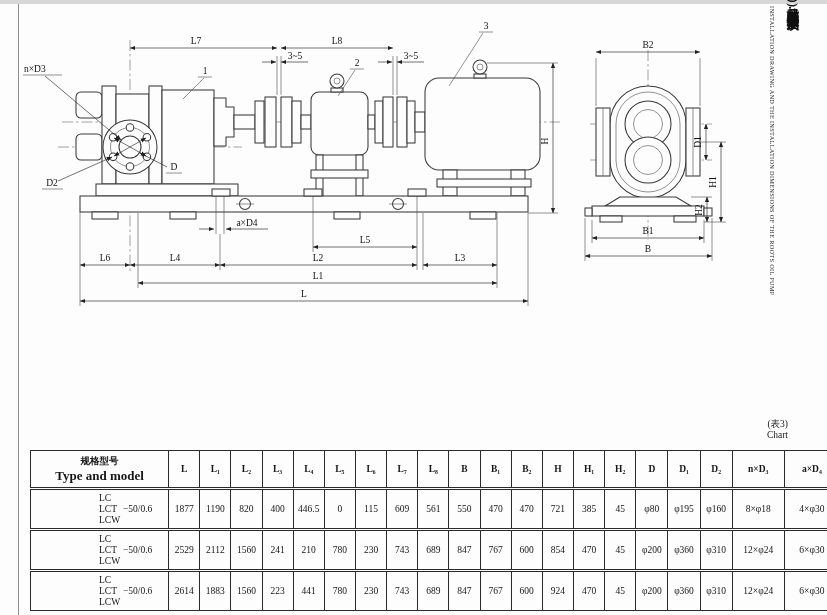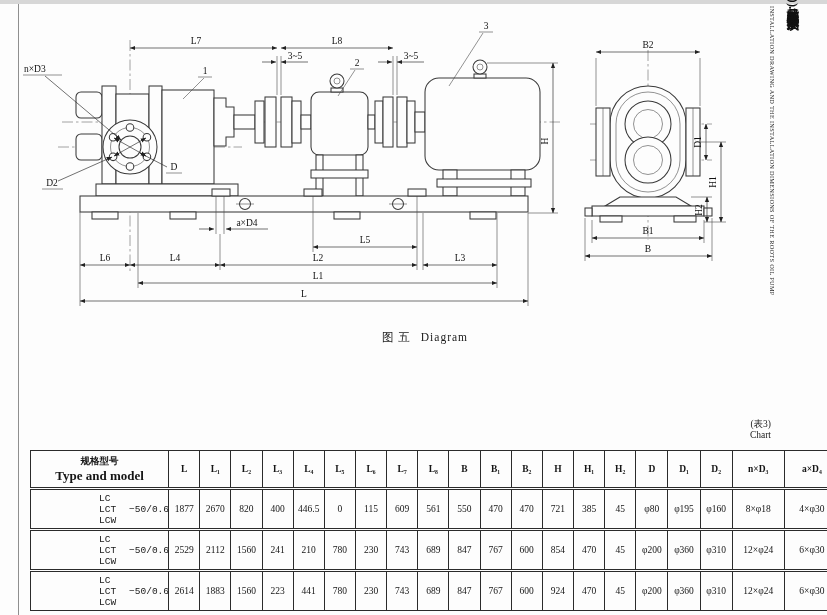--- a/index.html
+++ b/index.html
@@ -14,40 +14,40 @@
   .tl  {fill:none;stroke:#4a4a4a;stroke-width:0.6;}
   .cl  {fill:none;stroke:#5a5a5a;stroke-width:0.55;stroke-dasharray:11 3 2.5 3;}
   .dim {fill:none;stroke:#333;stroke-width:0.7;marker-start:url(#arw);marker-end:url(#arw);}
   .ldr {fill:none;stroke:#333;stroke-width:0.7;marker-end:url(#arw);}
   .ldr2{fill:none;stroke:#333;stroke-width:0.7;marker-start:url(#arw);}
   text.dl{font-size:9.5px;fill:#111;font-family:"Liberation Serif","DejaVu Serif",serif;}
 
   
   #caption{position:absolute;left:325px;top:330px;width:200px;text-align:center;font-size:11.5px;letter-spacing:1px;}
   #caption .zh{margin-right:10px;}
-  #chart-note{position:absolute;left:699px;top:419px;width:72px;text-align:right;font-size:9.5px;line-height:11px;}
+  #chart-note{position:absolute;left:716px;top:419px;width:72px;text-align:right;font-size:9.5px;line-height:11px;}
 
   
   #side-en{position:absolute;left:769px;top:6px;height:302px;writing-mode:vertical-rl;
            font-size:6.3px;letter-spacing:0.3px;color:#2a2a2a;white-space:nowrap;}
   #side-zh{position:absolute;left:784px;top:3px;height:195px;writing-mode:vertical-rl;
            font-size:12.5px;font-weight:600;letter-spacing:-1px;color:#111;white-space:nowrap;}
 
   
   #table-wrap{position:absolute;left:30px;top:450px;}
   table.dim-table{border-collapse:collapse;table-layout:fixed;width:810px;border:1.6px solid #2b2b2b;}
   .dim-table th,.dim-table td{border-left:1px solid #2b2b2b;border-right:1px solid #2b2b2b;
       font-size:9.5px;text-align:center;vertical-align:middle;padding:0;color:#151515;}
   .dim-table thead th{height:36px;border-bottom:3px double #2b2b2b;font-weight:700;}
   .dim-table tbody td{height:38px;border-bottom:3px double #2b2b2b;}
   .dim-table tbody tr:last-child td{border-bottom:none;}
   th.model-h{font-weight:700;}
   th.model-h .en{font-weight:700;font-size:13px;}
-  td.model-cell{text-align:left;padding-left:68px;line-height:11px;font-size:9.5px;font-family:Liberation Mono, monospace;}
-  td.model-cell .spec{margin-left:13px;}
+  td.model-cell{text-align:left;padding-left:68px;line-height:11px;font-size:9.5px;}
+  td.model-cell .spec{margin-left:6px;}
 </style>
 </head>
 <body>
 
 <div id="page">
   <div id="top-strip"></div>
   <div id="left-rule"></div>
 
   <svg id="drawing" width="827" height="345" viewBox="0 0 827 345" xmlns="http://www.w3.org/2000/svg">
     <defs>
@@ -254,23 +254,20 @@
       <line class="tl" x1="704" y1="220" x2="704" y2="243"></line>
       <line class="dim" x1="592" y1="238" x2="704" y2="238"></line>
       <text class="dl" x="648" y="234" text-anchor="middle">B1</text>
       <line class="tl" x1="585" y1="218" x2="585" y2="261"></line>
       <line class="tl" x1="712" y1="218" x2="712" y2="261"></line>
       <line class="dim" x1="585" y1="256" x2="712" y2="256"></line>
       <text class="dl" x="648" y="252" text-anchor="middle">B</text>
     </g>
   </svg>
 
-  <div id="caption">
-    <span class="zh">图 五</span><span class="en">Diagram</span>
-  </div>
 
   <div id="chart-note">
     <div>(表3)</div>
     <div>Chart</div>
   </div>
 
   <div id="side-en">INSTALLATION DRAWING AND THE INSTALLATION DIMENSIONS OF THE ROOTS OIL PUMP</div>
   <div id="side-zh">).罗茨油泵安装图及安装尺寸(三)</div>
 
   <div id="table-wrap">
@@ -327,21 +324,21 @@
         </tr>
       </thead>
       <tbody>
         <tr>
           <td class="model-cell">
             <div>LC</div>
             <div><span>LCT</span><span class="spec">−50/0.6</span></div>
             <div>LCW</div>
           </td>
           <td>1877</td>
-          <td>2670</td>
+          <td>1190</td>
           <td>820</td>
           <td>400</td>
           <td>446.5</td>
           <td>0</td>
           <td>115</td>
           <td>609</td>
           <td>561</td>
           <td>550</td>
           <td>470</td>
           <td>470</td>

